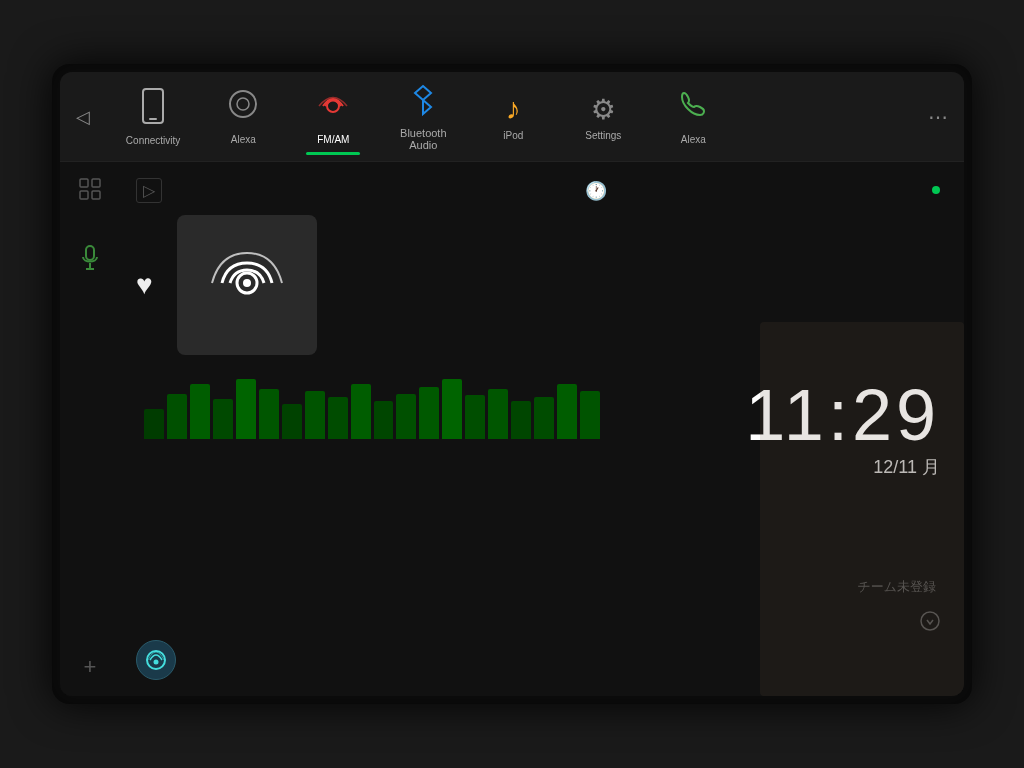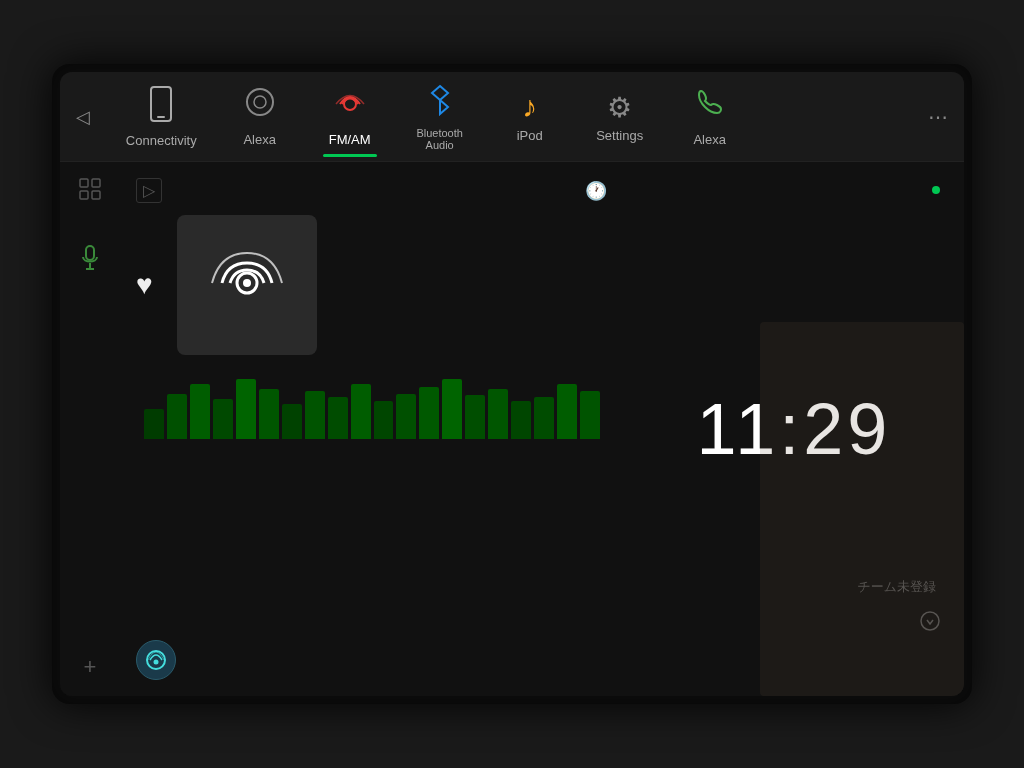--- a/index.html
+++ b/index.html
@@ -83,21 +83,21 @@
       background: #00c853;
       border-radius: 2px;
     }
 
     .nav-icon {
       font-size: 28px;
       margin-bottom: 4px;
     }
 
     .nav-label {
-      font-size: 13px;
+      font-size: 10px;
       color: #aaa;
       text-align: center;
       white-space: nowrap;
     }
 
     .nav-item.active .nav-label {
       color: #fff;
     }
 
     
@@ -252,21 +252,21 @@
       padding: 24px;
       position: relative;
     }
 
     .clock-display {
       font-size: 72px;
       color: #fff;
       font-weight: 200;
       letter-spacing: 4px;
       line-height: 1;
-      text-align: center;
+      text-align: right;
       width: 100%;
     }
 
     .date-display {
       font-size: 18px;
       color: #ccc;
       text-align: right;
       width: 100%;
       margin-top: 4px;
     }
@@ -486,20 +486,21 @@
             <path d="M3 11 Q7 3 11 3 Q15 3 19 11" stroke="#4dd" stroke-width="1" fill="none" opacity="0.6"></path>
             <circle cx="11" cy="13" r="2.5" fill="#4dd"></circle>
           </svg>
         </div>
       </div>
 
       <div class="right-panel">
         <div class="green-dot"></div>
 
         <div class="clock-display">11:29</div>
+        <div class="date-display">12/11 月</div>
 
         <div class="team-text">チーム未登録</div>
 
         <div class="scroll-icon">
           <svg width="20" height="20" viewBox="0 0 20 20" fill="none">
             <circle cx="10" cy="10" r="9" stroke="#555" stroke-width="1.5"></circle>
             <path d="M7 9 L10 13 L13 9" stroke="#555" stroke-width="1.5" fill="none"></path>
           </svg>
         </div>
 

